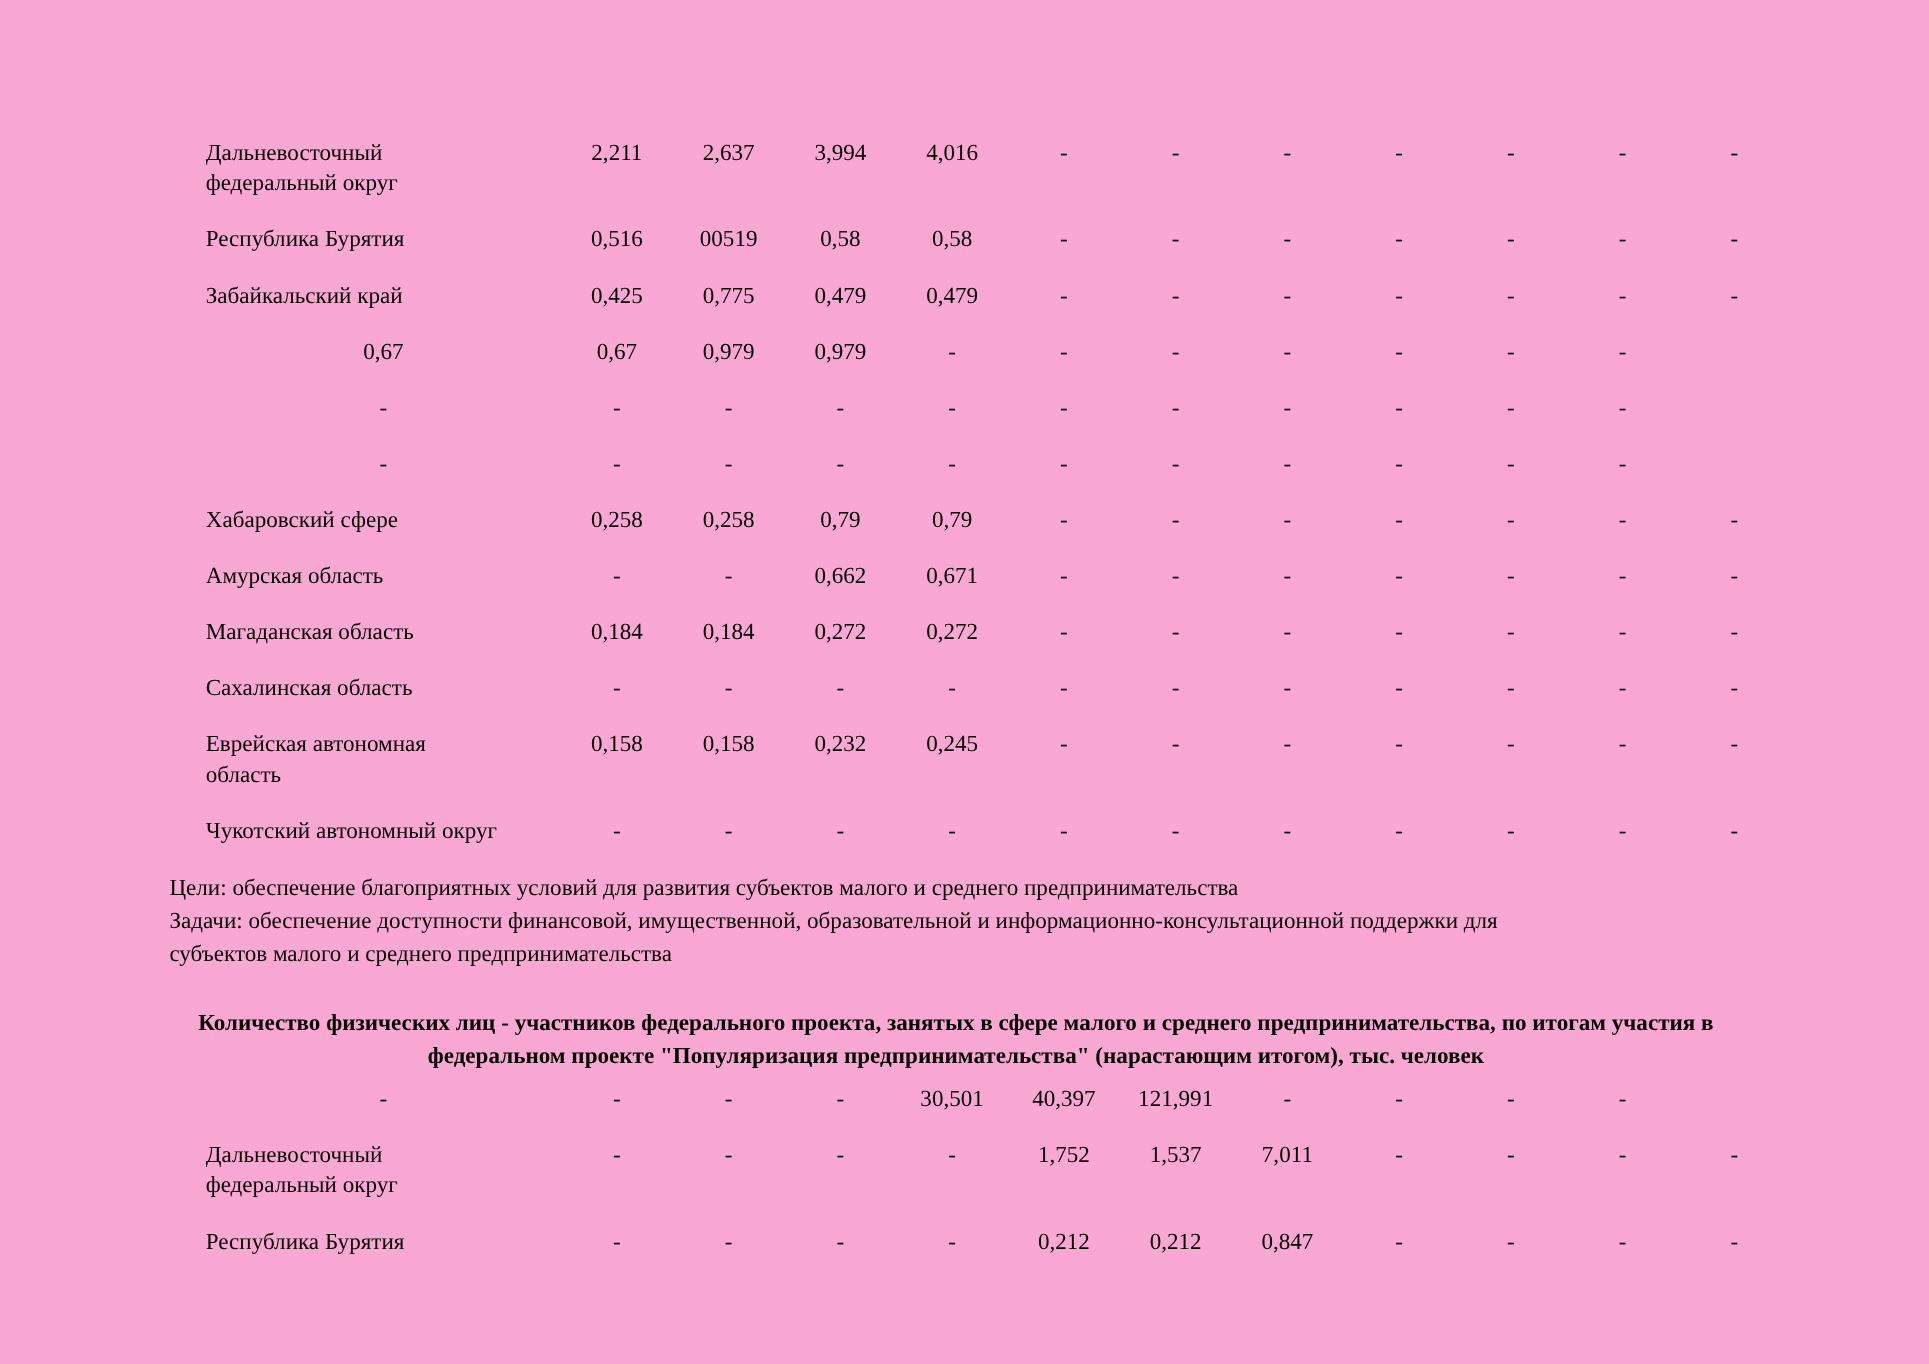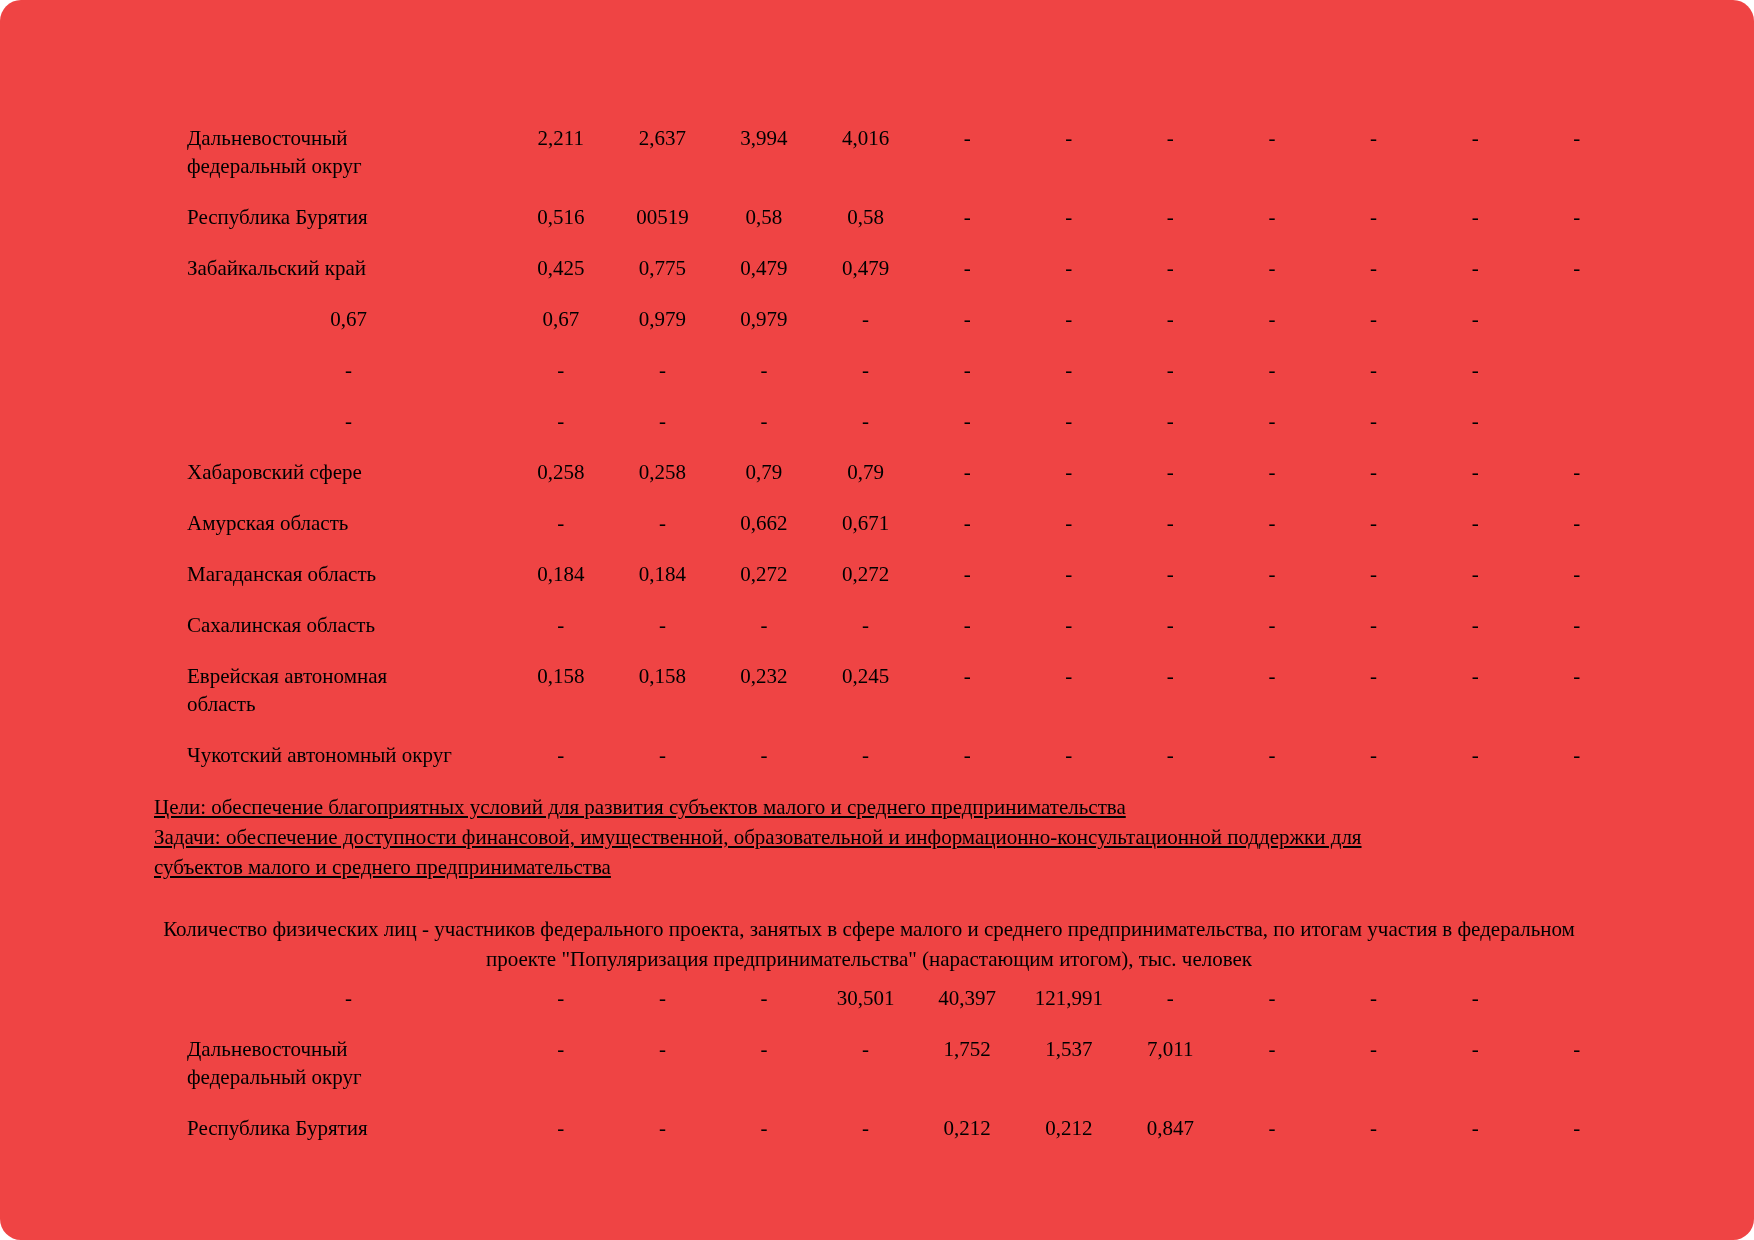--- a/index.html
+++ b/index.html
@@ -14,22 +14,21 @@
     overflow: hidden;
     color: #000000;
     font-family: "Liberation Serif", "DejaVu Serif", serif;
     font-size: 21px;
   }
   .page {
     position: absolute;
     inset: 0;
     box-sizing: border-box;
     padding: 124px 0 0 154px;
-    background: #ef4444;
-    border-radius: 21px;
+    background: #f9a8d4;
   }
   .vtable {
     margin-left: 33px;
   }
   .vrow {
     display: grid;
     grid-template-columns: 323px repeat(11, 101.6px);
     line-height: 28px;
     margin-bottom: 23px;
     align-items: start;
@@ -39,27 +38,27 @@
     text-align: left;
   }
   .value-cell {
     text-align: center;
     white-space: nowrap;
   }
   .notes {
     margin-top: 1px;
     line-height: 30px;
     width: 1300px;
-    text-decoration: underline;
   }
   .section-heading {
     margin-top: 32px;
     line-height: 30px;
     width: 1430px;
     text-align: center;
+    font-weight: bold;
   }
   .table-bottom {
     margin-top: 10px;
   }
 </style>
 </head>
 <body>
 
 <div class="page">
 

